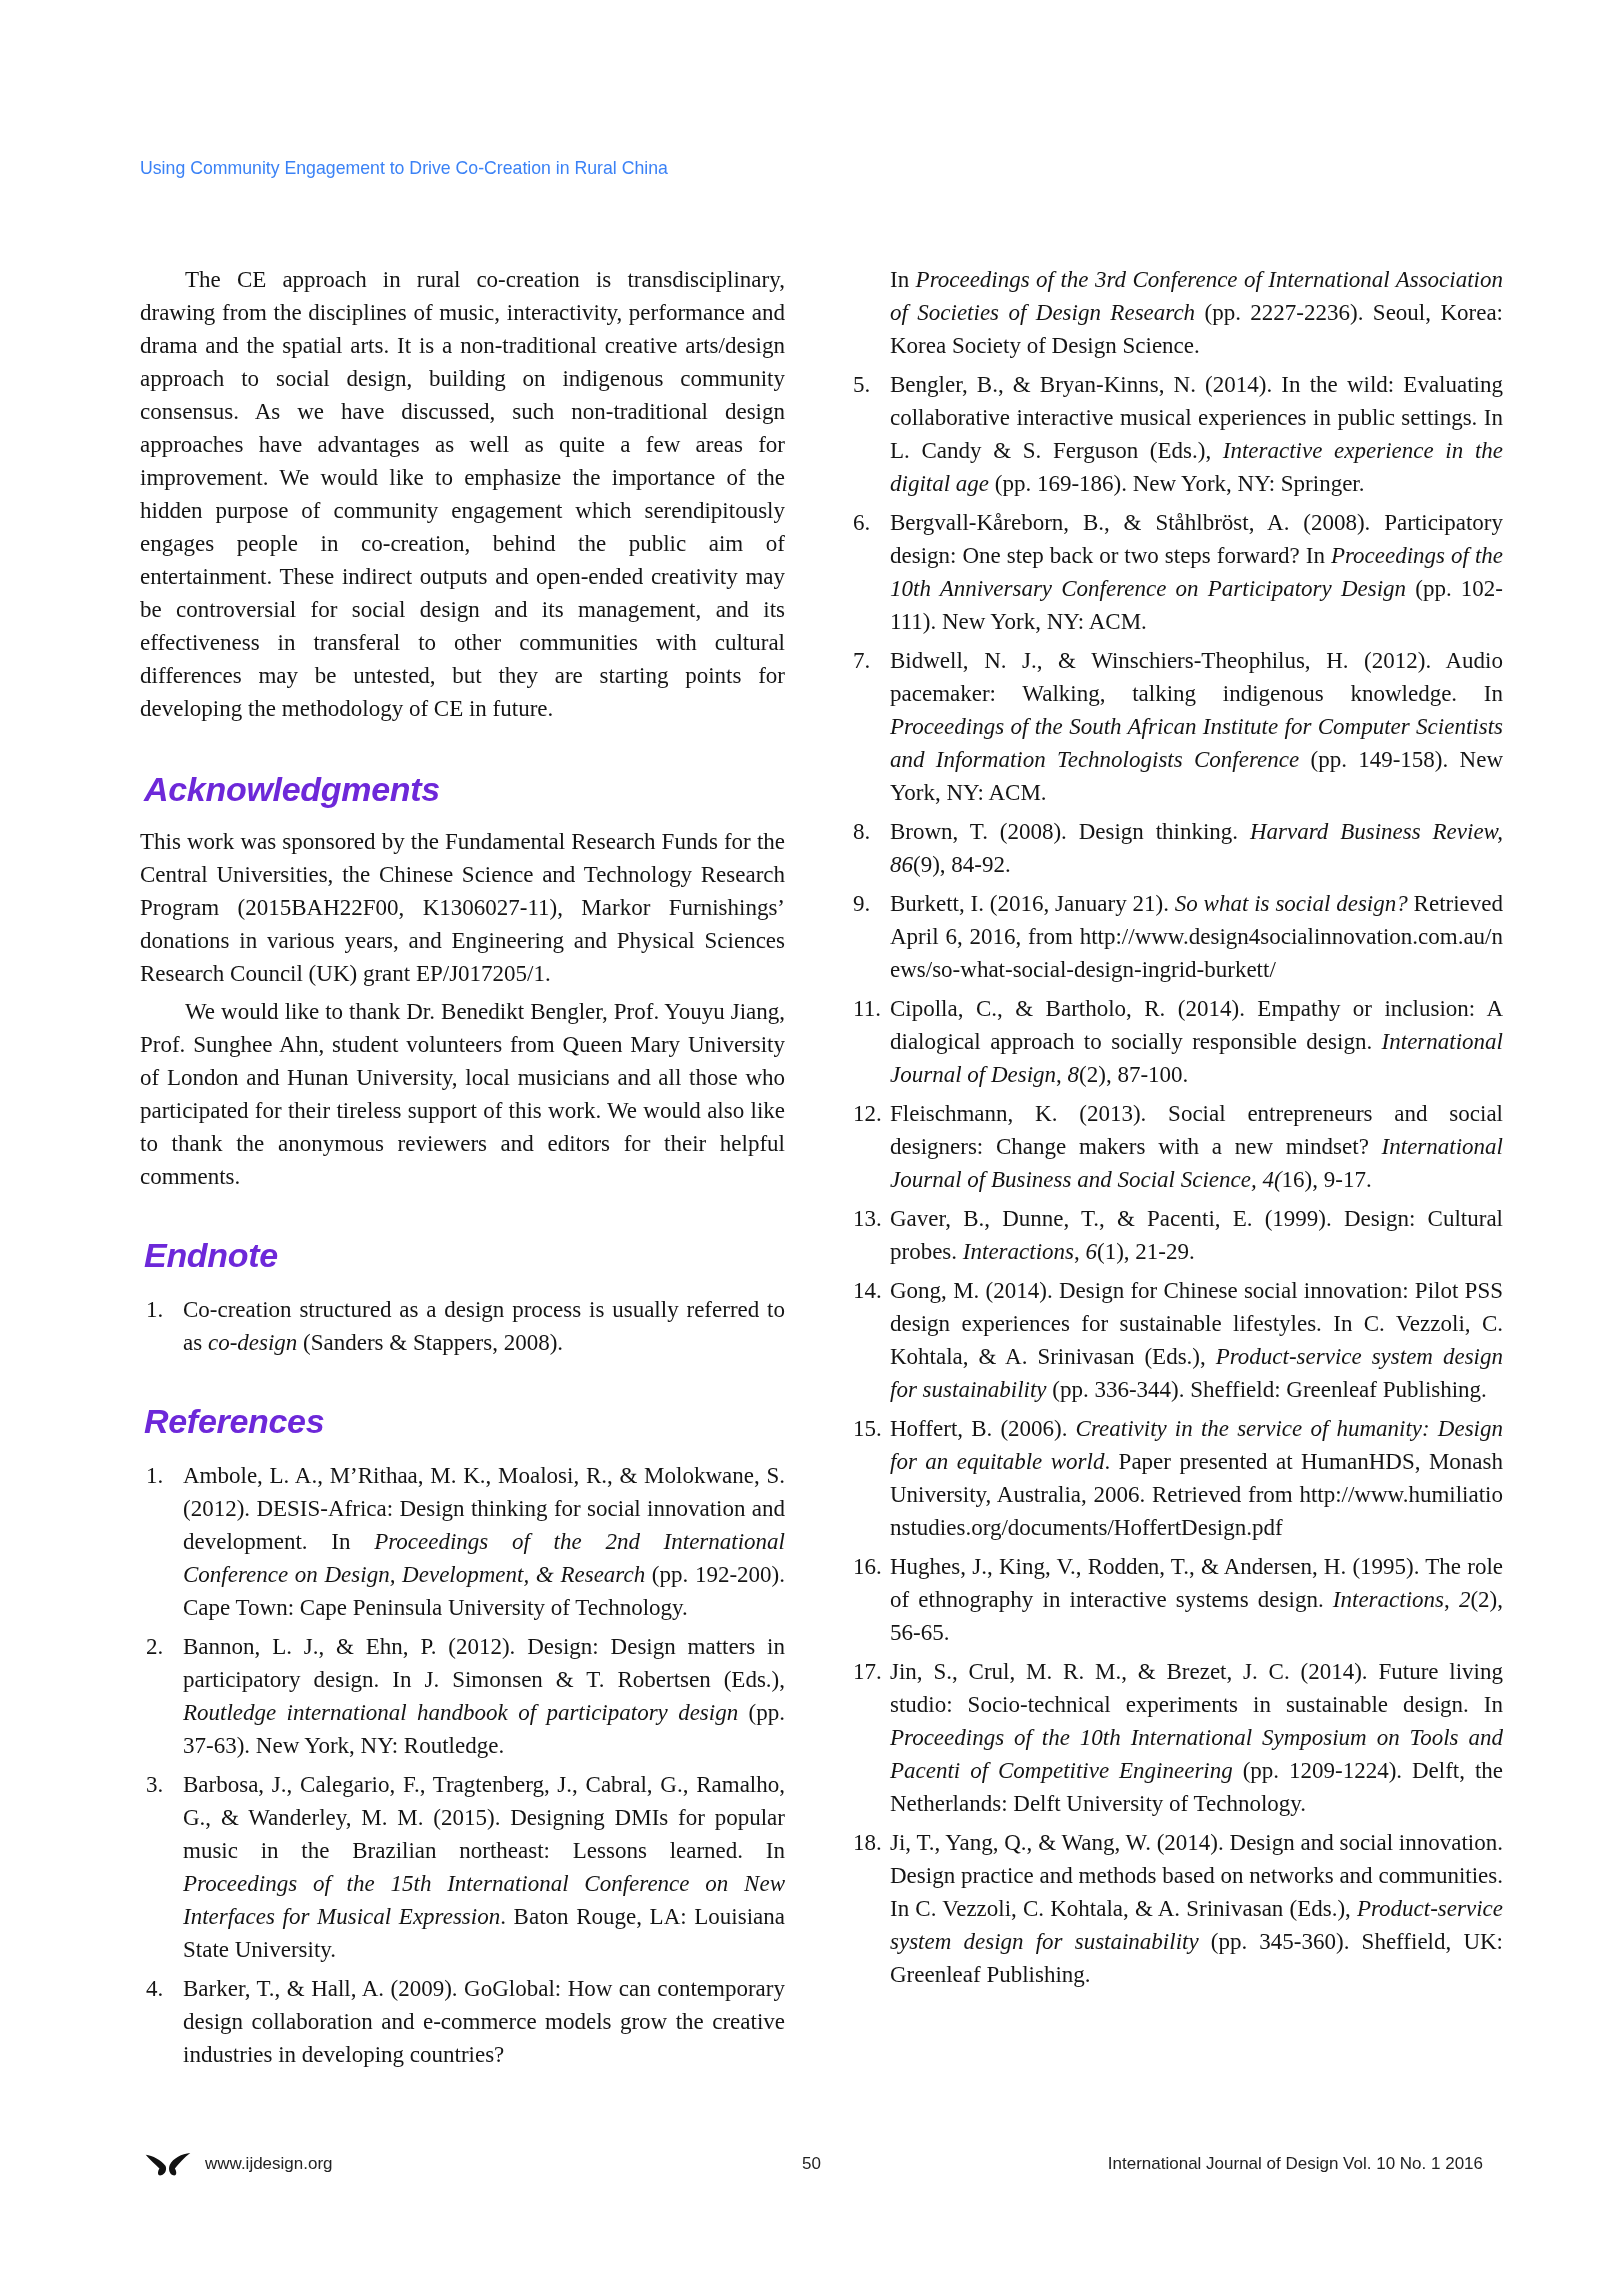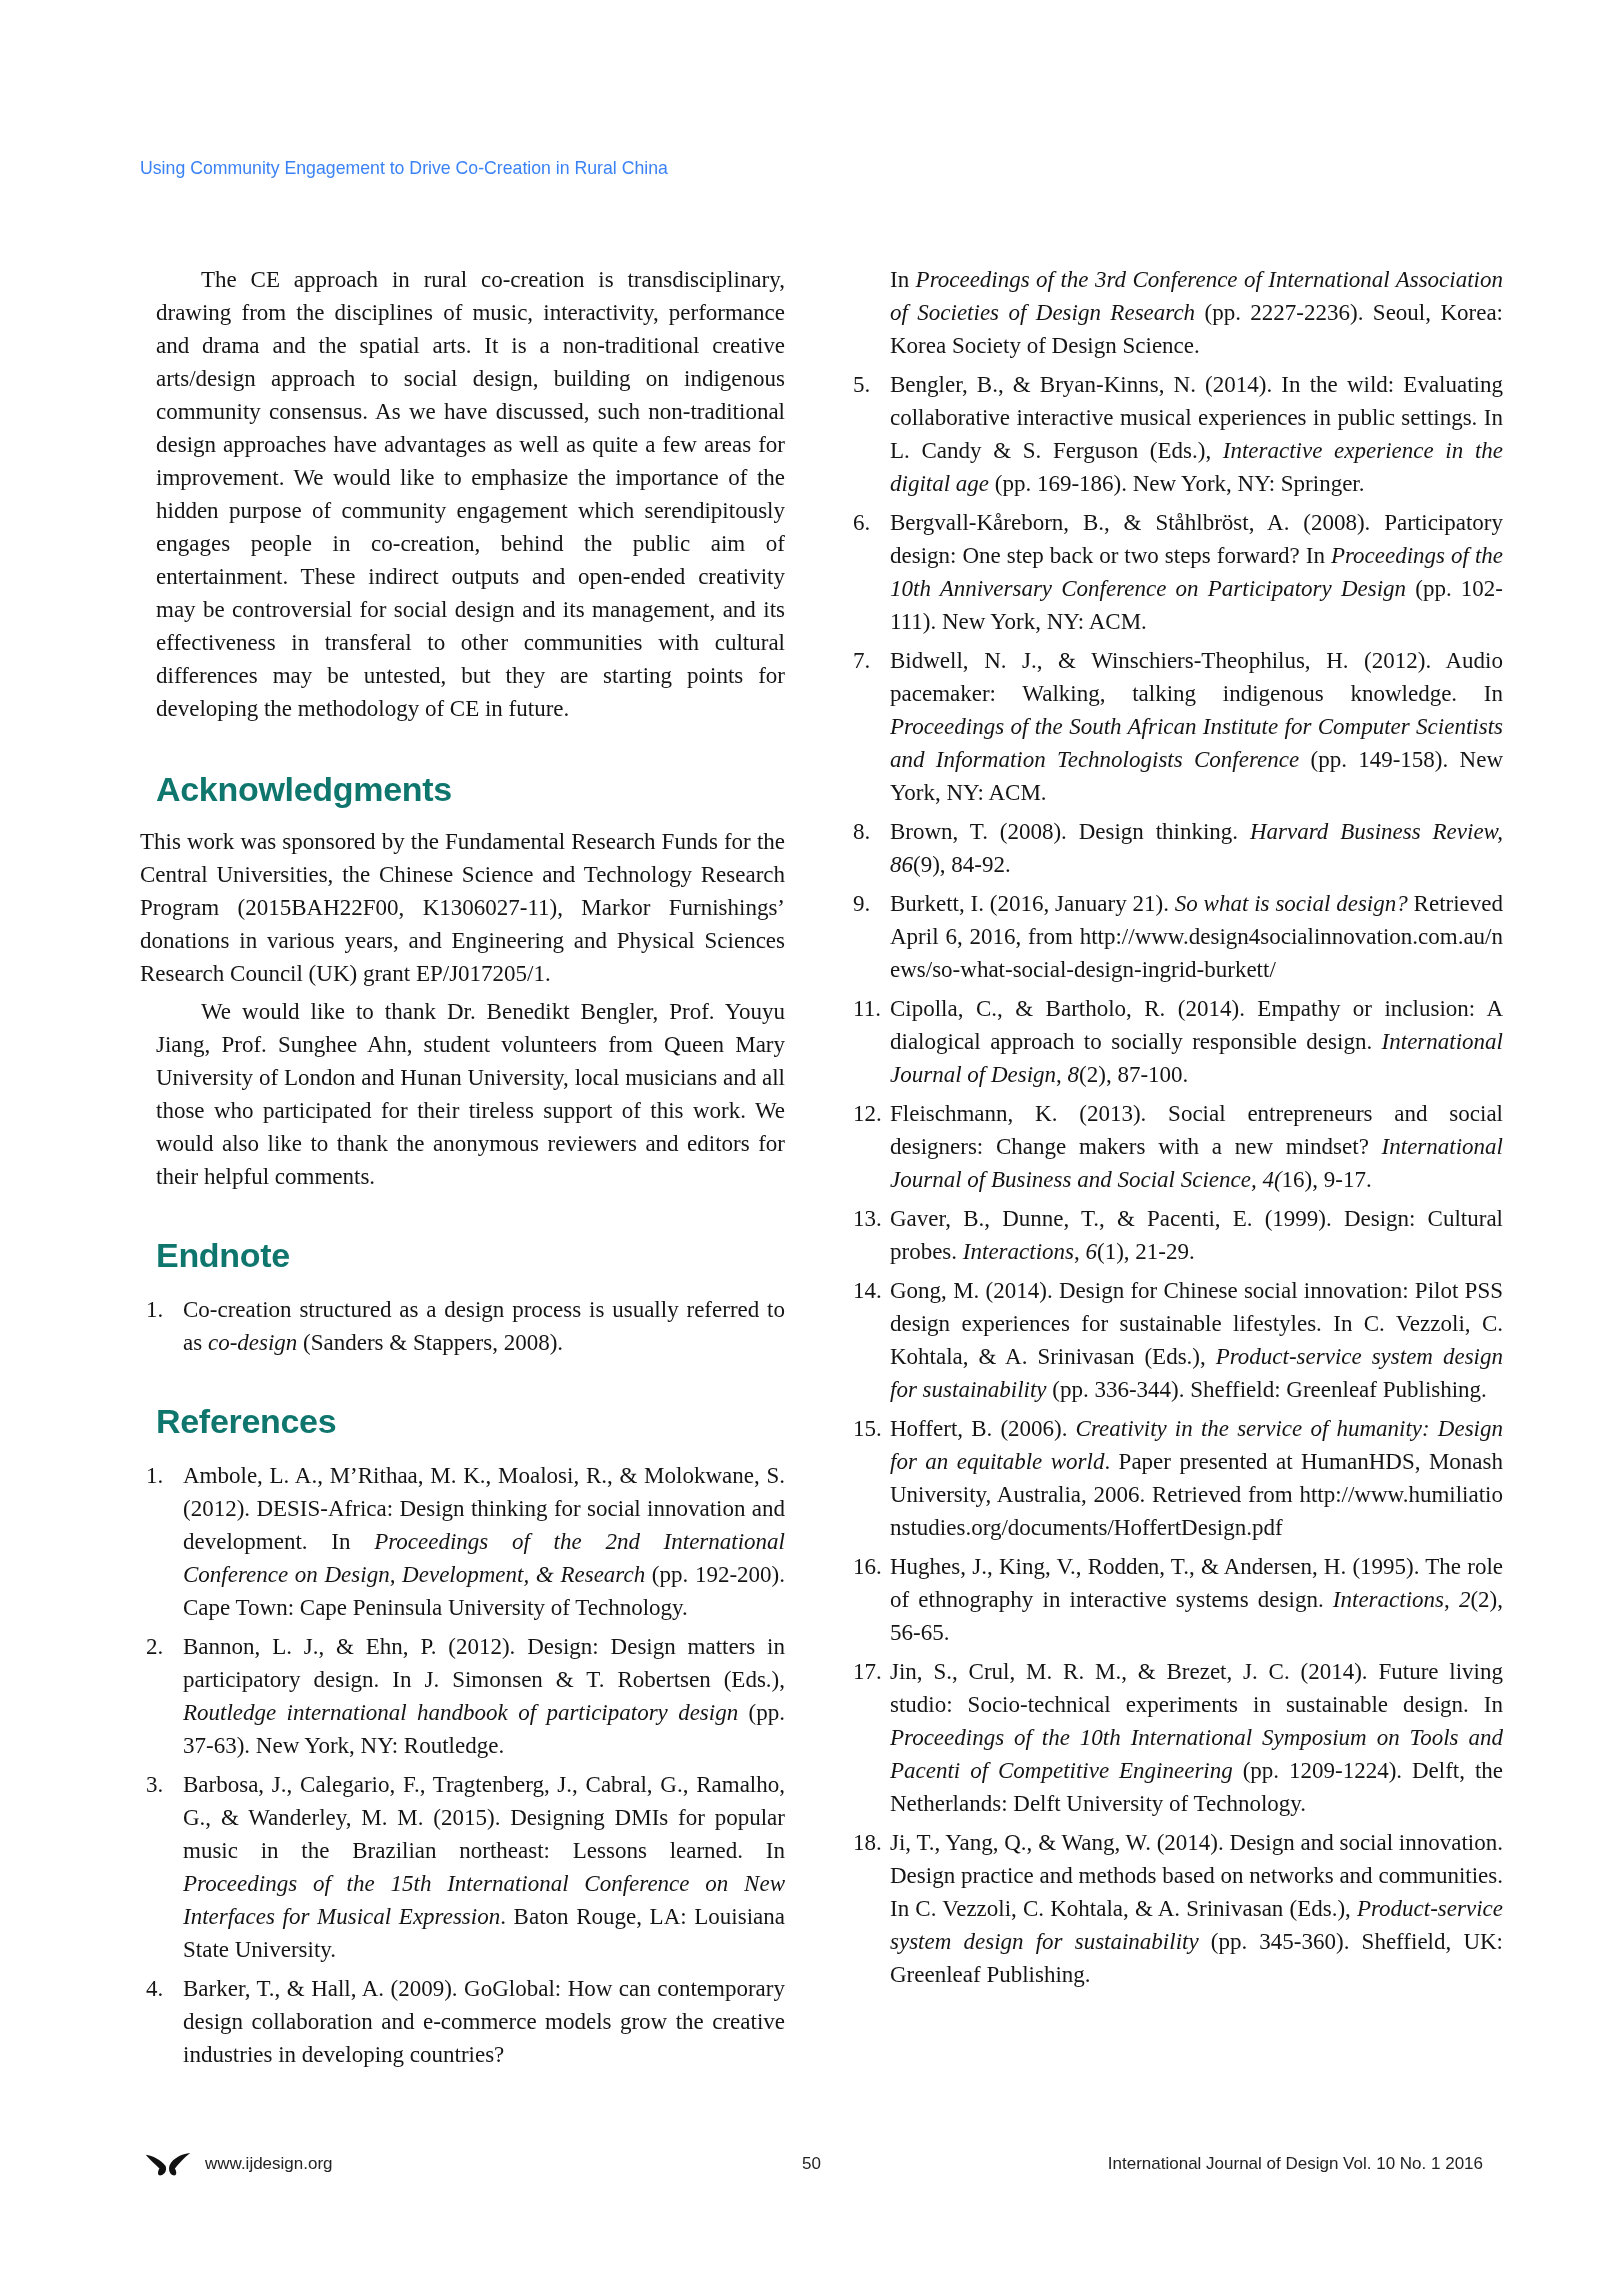--- a/index.html
+++ b/index.html
@@ -9,24 +9,24 @@
     font-family: "Liberation Sans", sans-serif; font-size: 17.7px; color: #3b82f6;
   }
   .col {
     position: absolute; top: 263px;
     font-family: "Liberation Serif", serif; font-size: 23px; line-height: 33px;
     text-align: justify; color: #151515;
   }
   .col-left { left: 140px; width: 645px; }
   .col-right { left: 853px; width: 650px; }
   p { margin: 0; }
-  .indent { text-indent: 45px; margin-left: 16px; }
+  .indent { text-indent: 45px; }
   h2 {
     font-family: "Liberation Sans", sans-serif; font-weight: bold; font-size: 34px;
-    margin: 16px; line-height: 1; letter-spacing: -0.3px; color: #0f766e;
+    margin: 4px; line-height: 1; letter-spacing: -0.3px; color: #6d28d9; font-style: italic;
   }
   .h-ack { margin-top: 47px; margin-bottom: 19px; }
   .h-end { margin-top: 45px; margin-bottom: 20.7px; }
   .h-ref { margin-top: 45px; margin-bottom: 20.7px; }
   .para-gap { margin-top: 5.2px; }
   ol.reflist { list-style: none; margin: 0; padding: 0; }
   ol.reflist li { position: relative; padding-left: 43px; margin-bottom: 6px; }
   .col-right ol.reflist li { padding-left: 37px; }
   .num { position: absolute; left: 6px; top: 0; }
   .col-right .num { left: 0; }

